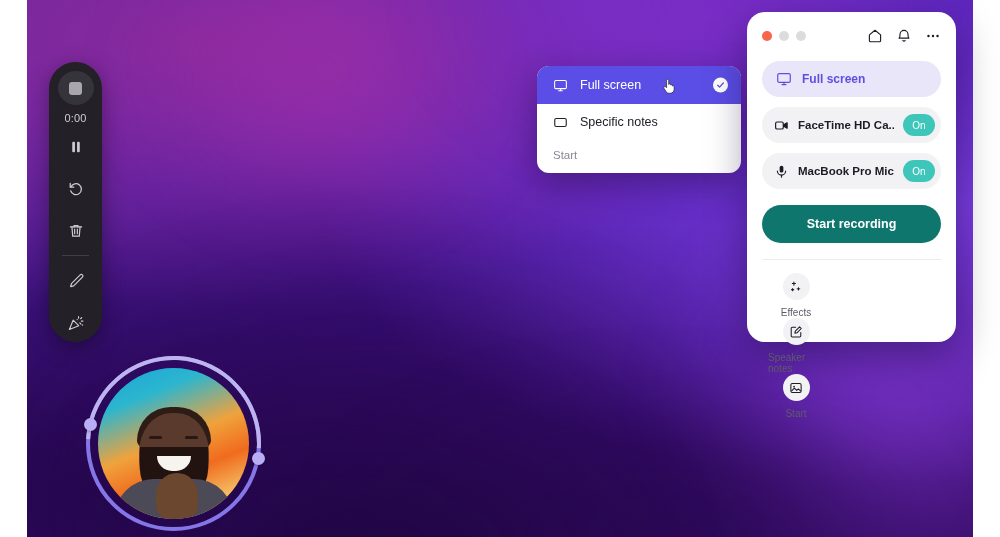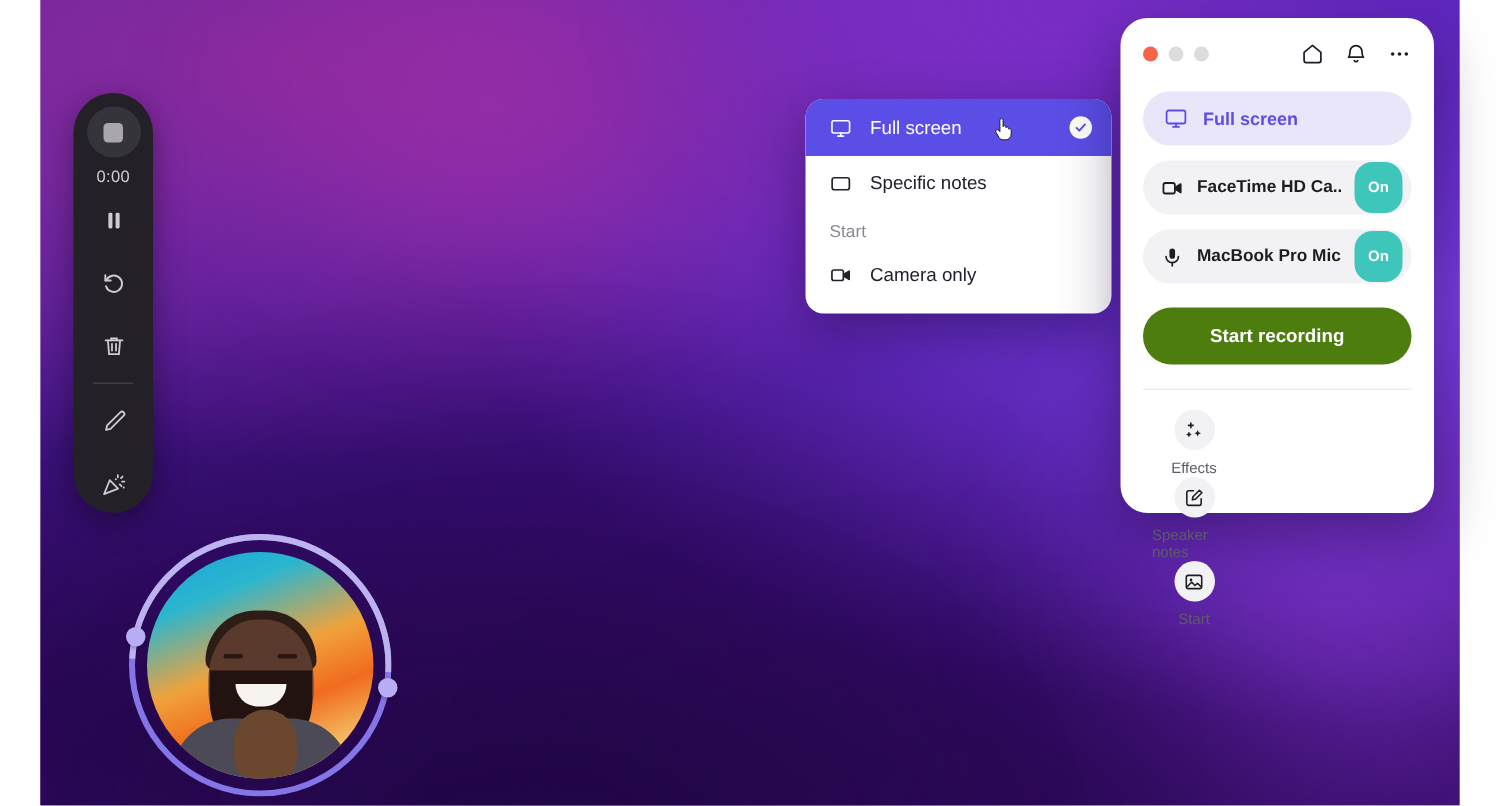--- a/index.html
+++ b/index.html
@@ -163,28 +163,28 @@
     margin-top: 10px; height: 36px; border-radius: 18px;
     background: #f2f2f4; display: flex; align-items: center; gap: 9px;
     padding: 0 6px 0 12px; cursor: pointer; position: relative;
   }
   .device-row .dev-name {
     font-size: 11.5px; font-weight: bold; color: #1d1b24;
     white-space: nowrap; overflow: hidden; flex: 1;
   }
   .device-row svg { width: 15px; height: 15px; flex: none; }
   .toggle-pill {
-    width: 32px; height: 34px; border-radius: 12px; background: #3fc6bb;
-    color: #fff; font-size: 10px; font-weight: bold;
+    width: 32px; height: 22px; border-radius: 12px; background: #3fc6bb;
+    color: #fff; font-size: 10px; font-weight: normal;
     display: flex; align-items: center; justify-content: center; flex: none;
   }
 
   #start-recording-button {
     margin-top: 16px; height: 38px; width: 100%; border: none;
-    border-radius: 19px; background: #4d7c0f; color: #ffffff;
+    border-radius: 19px; background: #0f766e; color: #ffffff;
     font-size: 12.5px; font-weight: bold; cursor: pointer;
     font-family: "Liberation Sans", sans-serif;
   }
   #panel-divider { margin-top: 16px; height: 1px; background: #ececef; }
   #panel-actions { display: flex; justify-content: space-between; padding: 13px 6px 0; flex-direction: column; }
   .panel-action { display: flex; flex-direction: column; align-items: center; gap: 7px; cursor: pointer; width: 56px; }
   .pa-circle {
     width: 27px; height: 27px; border-radius: 50%; background: #f2f2f4;
     display: flex; align-items: center; justify-content: center;
   }
@@ -289,27 +289,20 @@
     <div class="menu-item">
       <svg viewBox="0 0 24 24" fill="none" stroke="#22202a" stroke-width="1.8" stroke-linejoin="round">
         <rect x="2.8" y="5.6" width="18.4" height="12.8" rx="2.4"></rect>
       </svg>
       <span>Specific notes</span>
     </div>
 
 
     <div class="menu-section-label">Start</div>
 
-    <div class="menu-item">
-      <svg viewBox="0 0 24 24" fill="none" stroke="#22202a" stroke-width="1.8" stroke-linejoin="round">
-        <rect x="2.6" y="6.4" width="12.2" height="11.2" rx="2.2"></rect>
-        <path d="M15.6 11l5.4-3.4v8.8L15.6 13z" fill="#22202a"></path>
-      </svg>
-      <span>Camera only</span>
-    </div>
 
   </div>
 
   <div id="control-panel">
 
     <div id="panel-header">
       <div id="traffic-lights">
         <span class="tl tl-close"></span>
         <span class="tl tl-min"></span>
         <span class="tl tl-max"></span>

